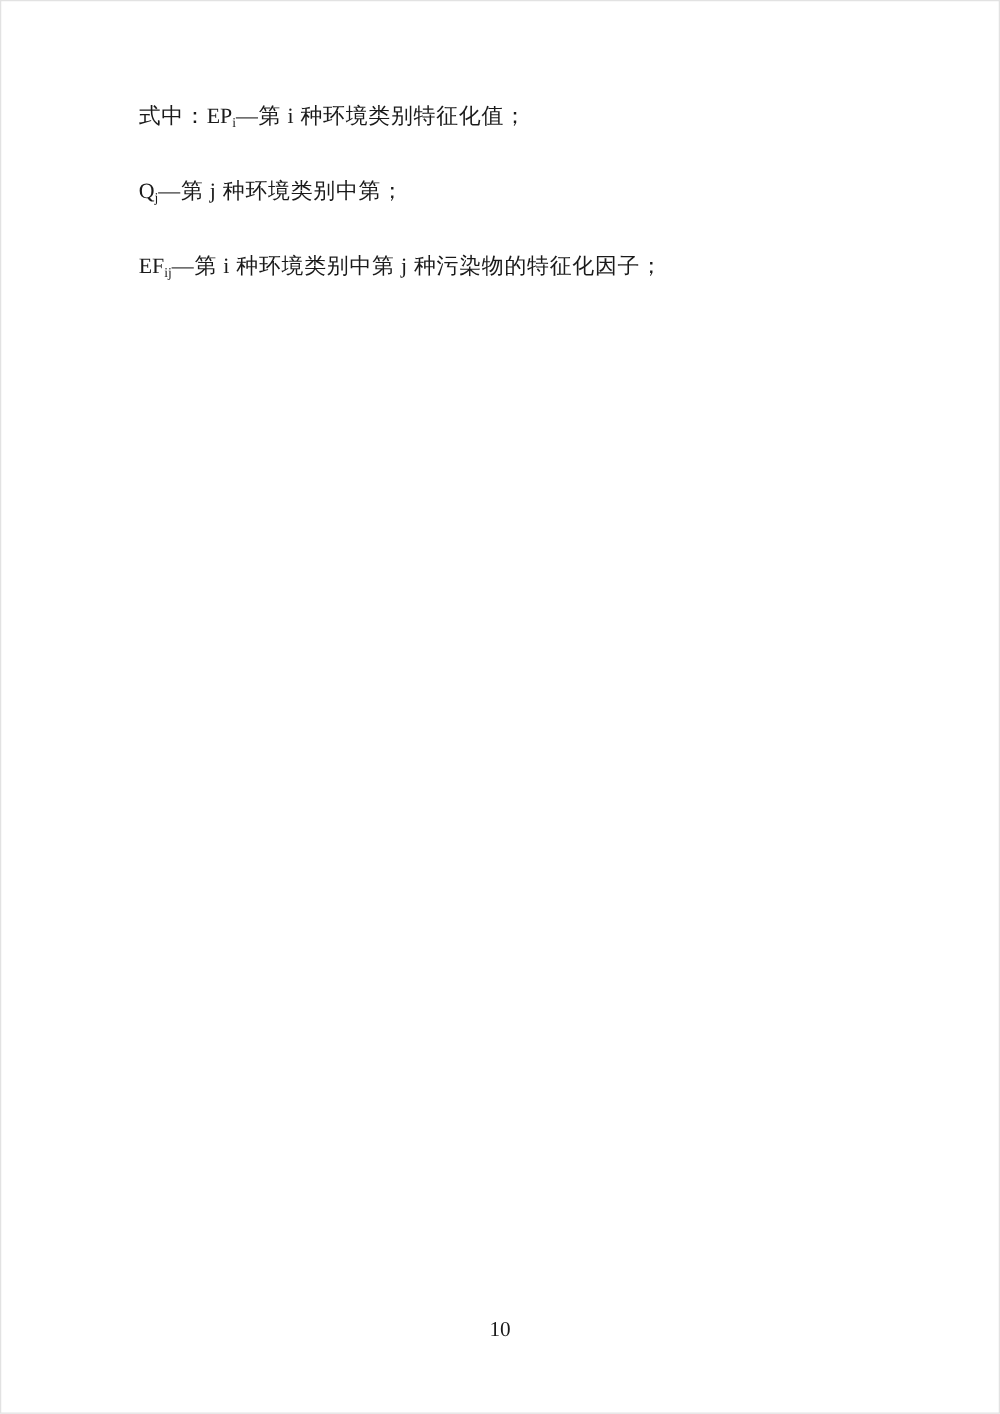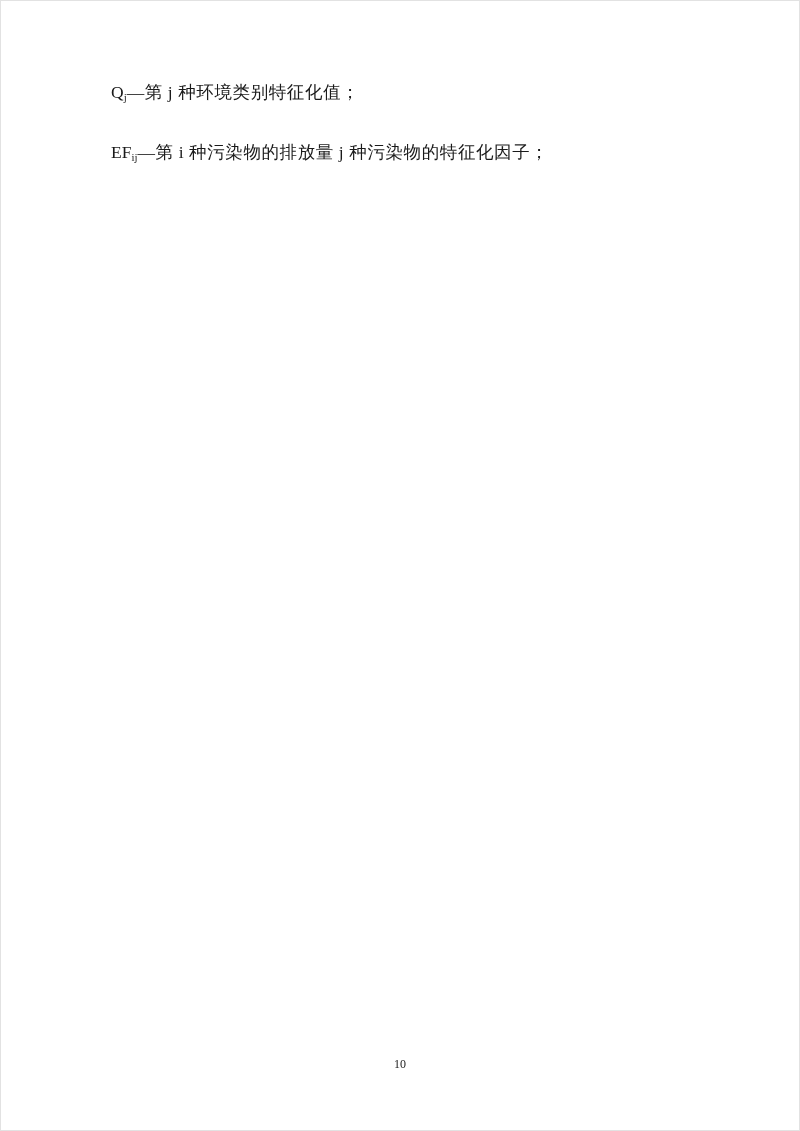--- a/index.html
+++ b/index.html
@@ -48,40 +48,43 @@
   }
   .footer {
     position: absolute;
     left: 0;
     right: 0;
     top: 1053px;
     text-align: center;
   }
   .page-number {
     display: inline-block;
-    font-size: 12px;
+    font-size: 17px;
     color: #1a1a1a;
     font-family: "Liberation Serif", "DejaVu Serif", serif;
   }
 </style>
 </head>
 <body>
 
 <div class="page">
 
   <div class="content">
 
+    <p class="para">
+      <span>式中：</span><span class="latin">EP</span><sub class="latin">i</sub><span>—第 i 种环境类别特征化值；</span>
+    </p>
 
 
     <p class="para">
-      <span class="latin">Q</span><sub class="latin">j</sub><span>—第 j 种环境类别特征化值；</span>
+      <span class="latin">Q</span><sub class="latin">j</sub><span>—第 j 种环境类别中第；</span>
     </p>
 
     <p class="para">
-      <span class="latin">EF</span><sub class="latin">ij</sub><span>—第 i 种污染物的排放量 j 种污染物的特征化因子；</span>
+      <span class="latin">EF</span><sub class="latin">ij</sub><span>—第 i 种环境类别中第 j 种污染物的特征化因子；</span>
     </p>
 
   </div>
 
   <div class="footer">
     <span class="page-number">10</span>
   </div>
 
 </div>
 

